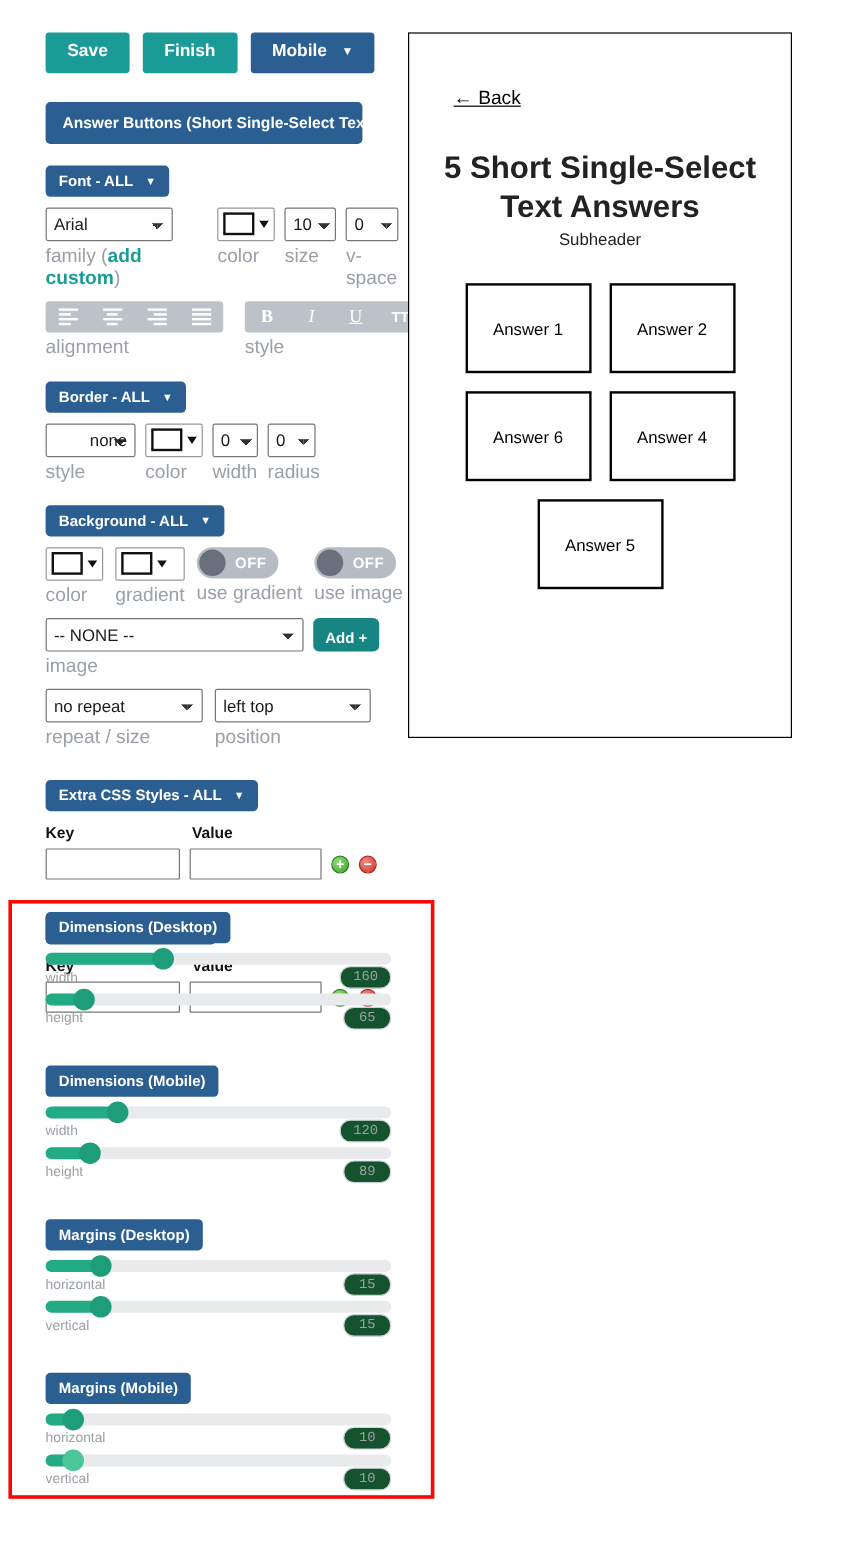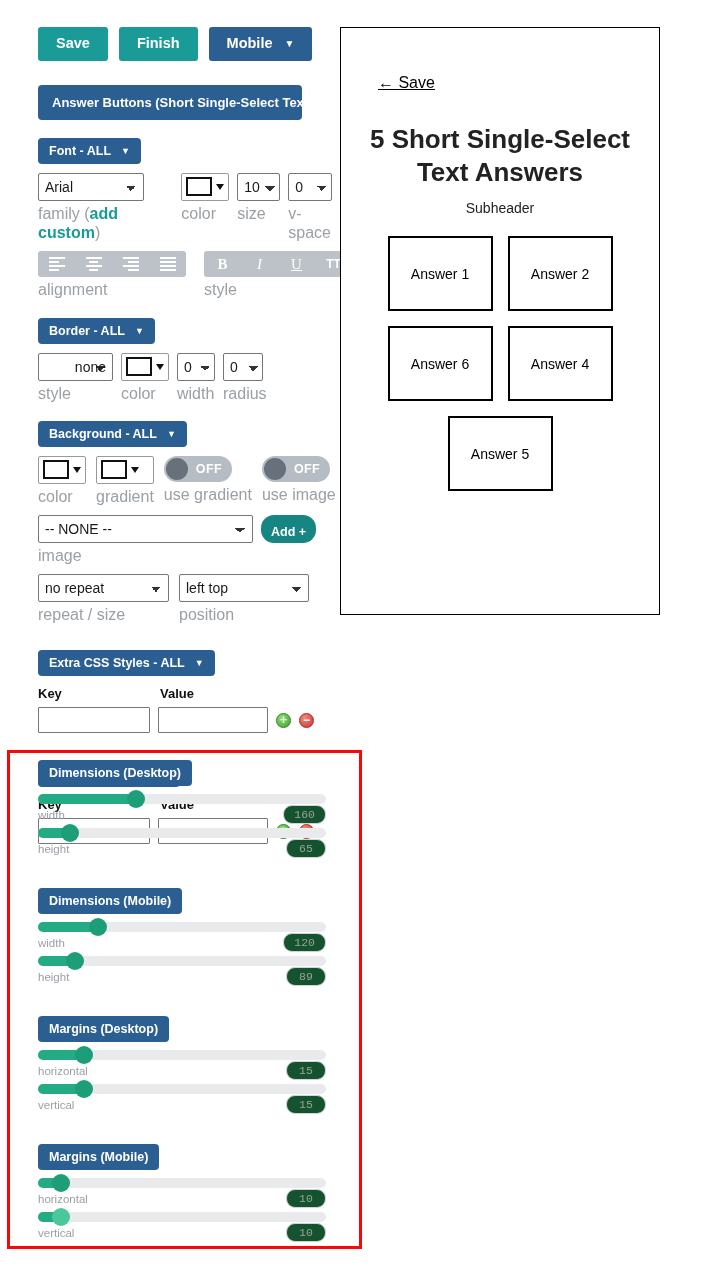--- a/index.html
+++ b/index.html
@@ -82,21 +82,21 @@
   .lines i { display:block; height:2px; background:#fff; }
 
   .toggle {
     width:68px; height:26px; border-radius:13px; background:#b6bcc4;
     display:flex; align-items:center; cursor:pointer; position:relative;
   }
   .toggle .knob { width:22px; height:22px; border-radius:50%; background:#68707c; margin-left:2px; }
   .toggle .lbl { color:#fff; font-weight:bold; font-size:12.5px; margin-left:8px; letter-spacing:.4px; }
 
   .addbtn {
-    background:#178683; color:#fff; border:none; border-radius:13px;
+    background:#178683; color:#fff; border:none; border-radius:5px;
     font-size:12.5px; font-weight:bold; padding:10px 10px; cursor:pointer; height:28px;
     font-family:"Liberation Sans", sans-serif;
   }
 
   .kvhead { display:flex; font-size:13px; font-weight:bold; color:#111; margin-top:10px; }
   .kvhead span:first-child { width:122px; }
   .kvrow { display:flex; align-items:center; gap:8px; margin-top:6px; }
   .kvinput { width:112px; height:26px; border:1px solid #767676; background:#fff; border-radius:1px; }
   .kvinput.val { width:110px; }
   .circ { width:15px; height:15px; border-radius:50%; display:flex; align-items:center; justify-content:center;
@@ -127,21 +127,21 @@
   
   .preview {
     position:absolute; left:340px; top:27px; width:320px; height:588px;
     border:1px solid #000; background:#fff;
   }
   .back { position:absolute; left:37px; top:46px; font-size:16px; color:#000; text-decoration:underline; cursor:pointer; }
   .pv-title {
     position:absolute; left:0; right:0; top:95px; text-align:center;
     font-size:26px; font-weight:bold; line-height:1.28; padding:0 14px;
   }
-  .pv-sub { position:absolute; left:0; right:0; top:172px; text-align:center; font-size:14px; }
+  .pv-sub { position:absolute; left:0; right:0; top:163px; text-align:center; font-size:14px; }
   .answers { position:absolute; left:0; right:0; top:208px; }
   .arow { display:flex; justify-content:center; gap:15px; margin-bottom:15px; }
   .ans {
     width:105px; height:75px; border:2px solid #000; background:#fff;
     display:flex; align-items:center; justify-content:center;
     font-size:14px; color:#000;
   }
 </style>
 </head>
 <body>
@@ -480,21 +480,21 @@
         <div class="thumb light" style="left:calc(8% - 9px)"></div>
       </div>
       <div class="srow">
         <span class="slabel">vertical</span>
         <span class="sval">10</span>
       </div>
     </div>
   </div>
 
   <div class="preview">
-    <a class="back" href="#">← Save</a>
+    <a class="back" href="#">← Back</a>
     <div class="pv-title">5 Short Single-Select Text Answers</div>
     <div class="pv-sub">Subheader</div>
     <div class="answers">
       <div class="arow">
         <div class="ans">Answer 1</div>
         <div class="ans">Answer 2</div>
       </div>
       <div class="arow">
         <div class="ans">Answer 6</div>
         <div class="ans">Answer 4</div>

